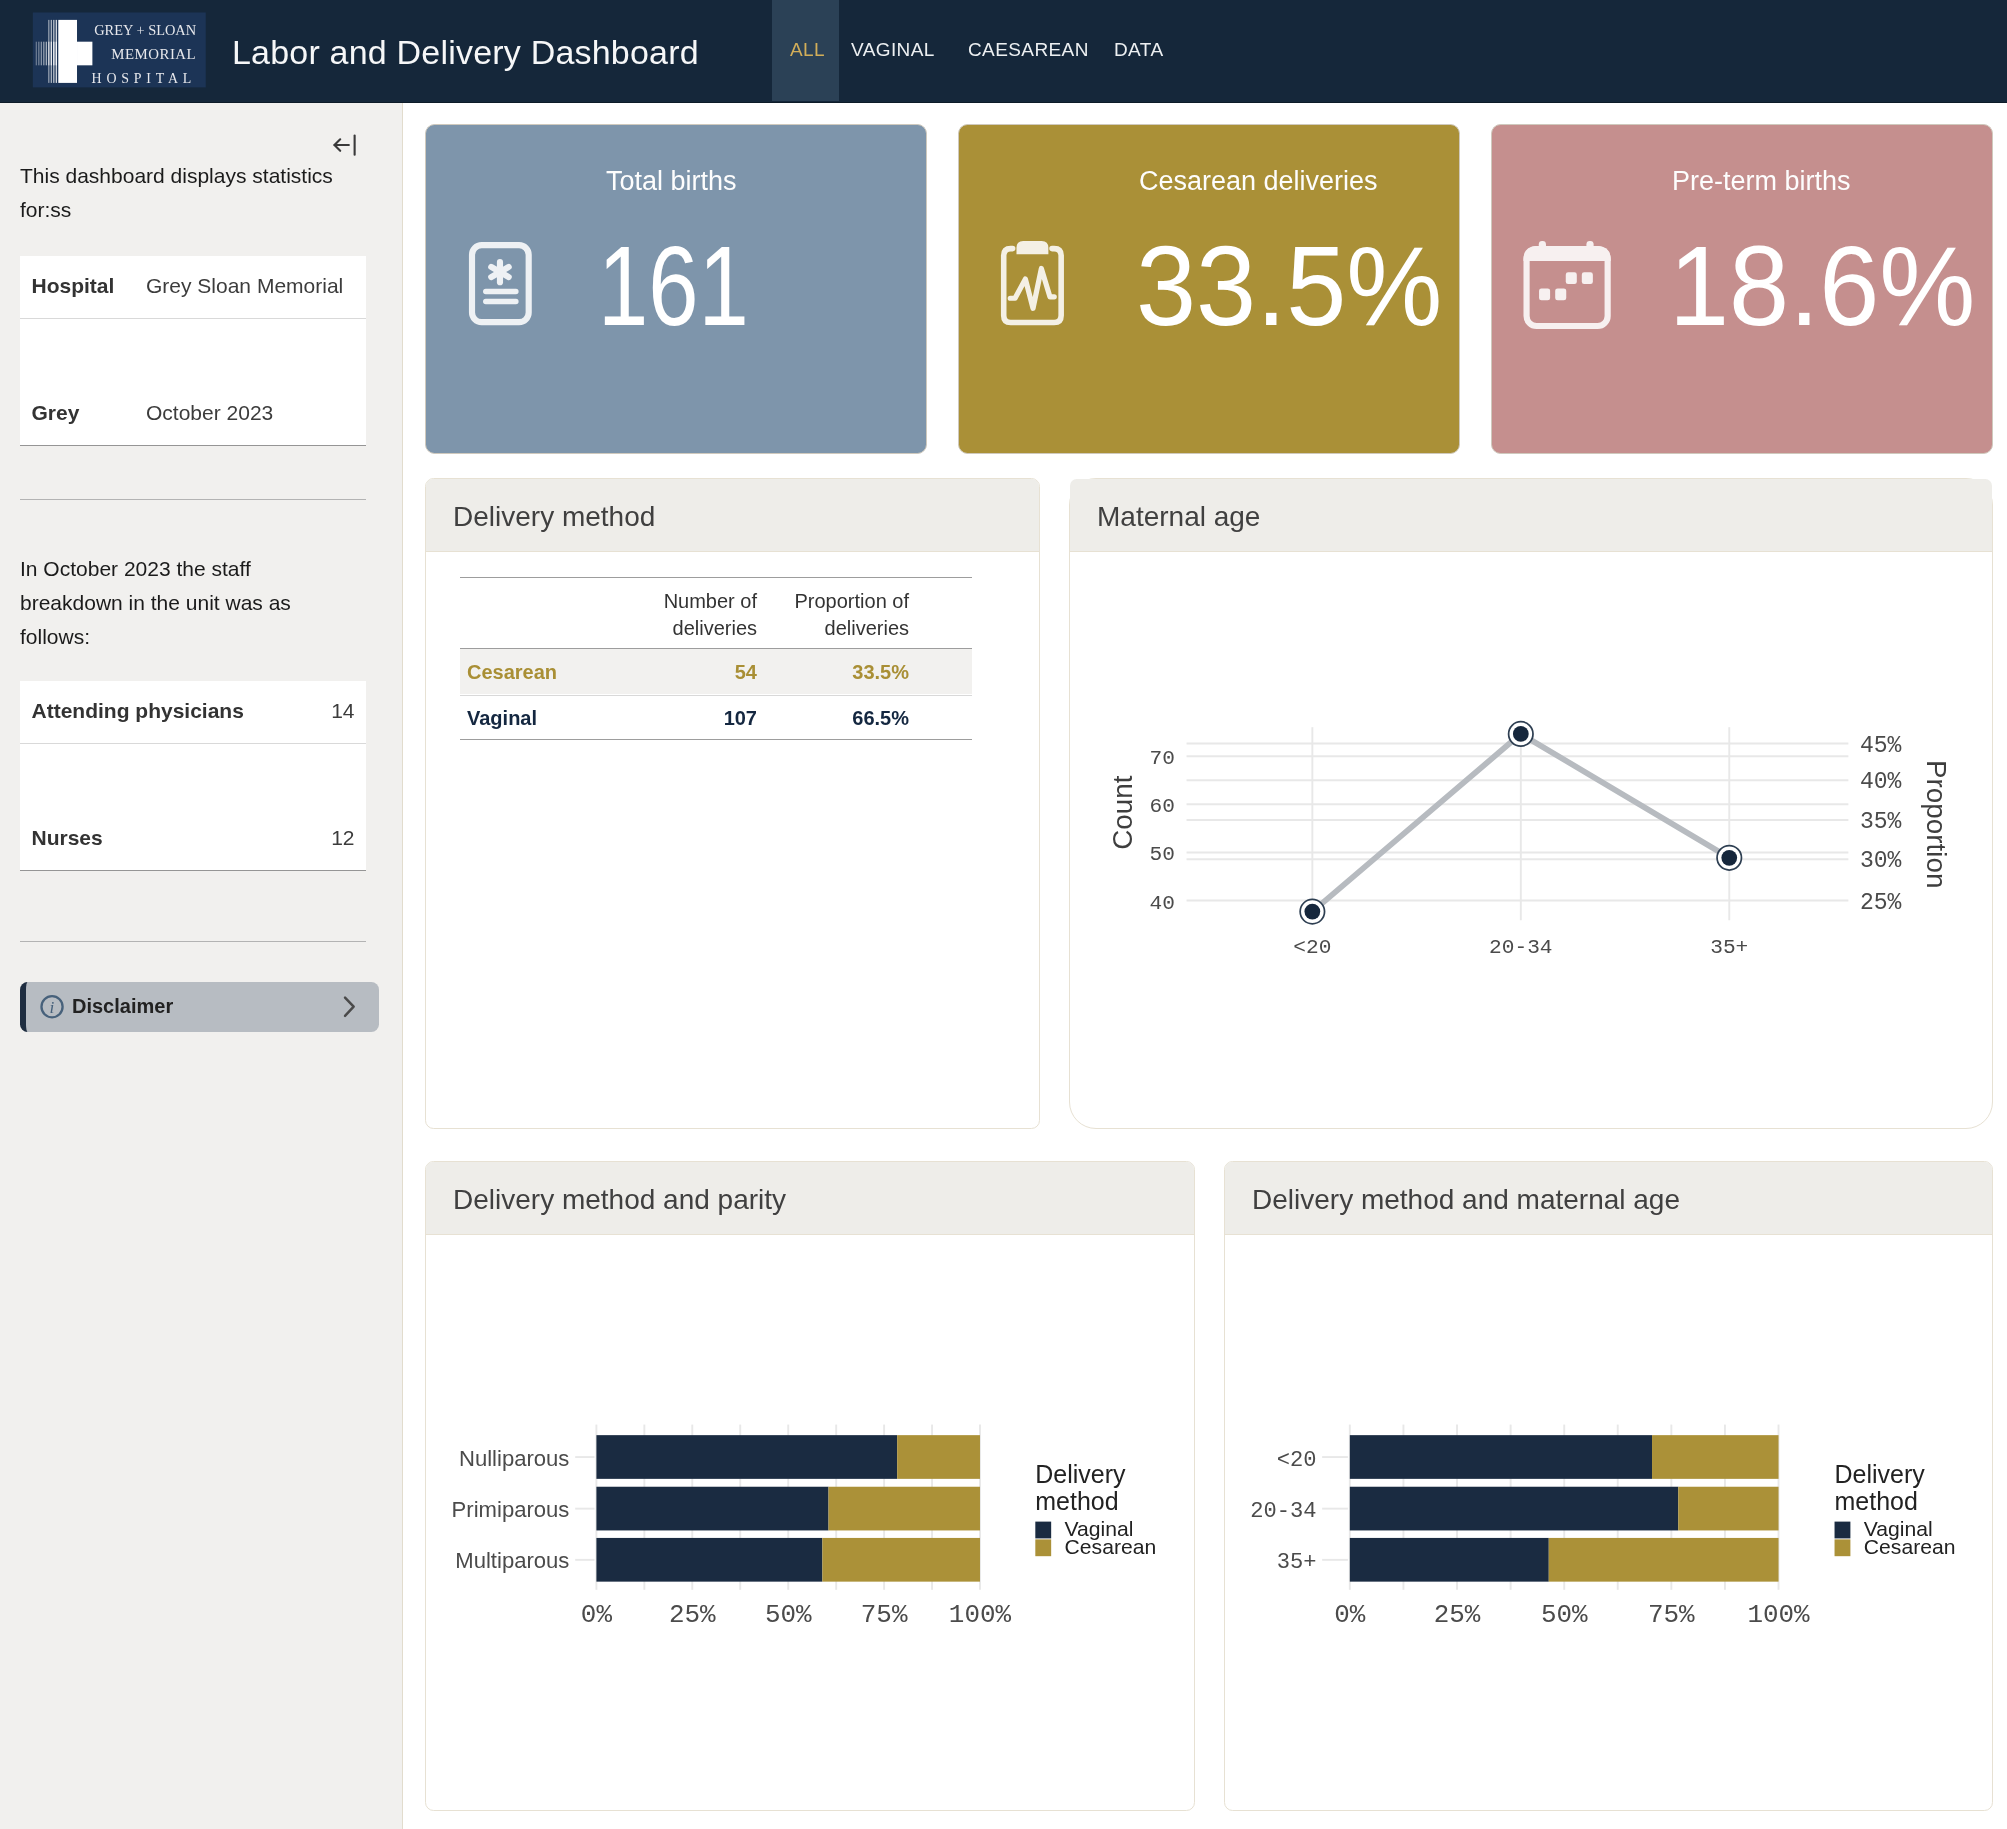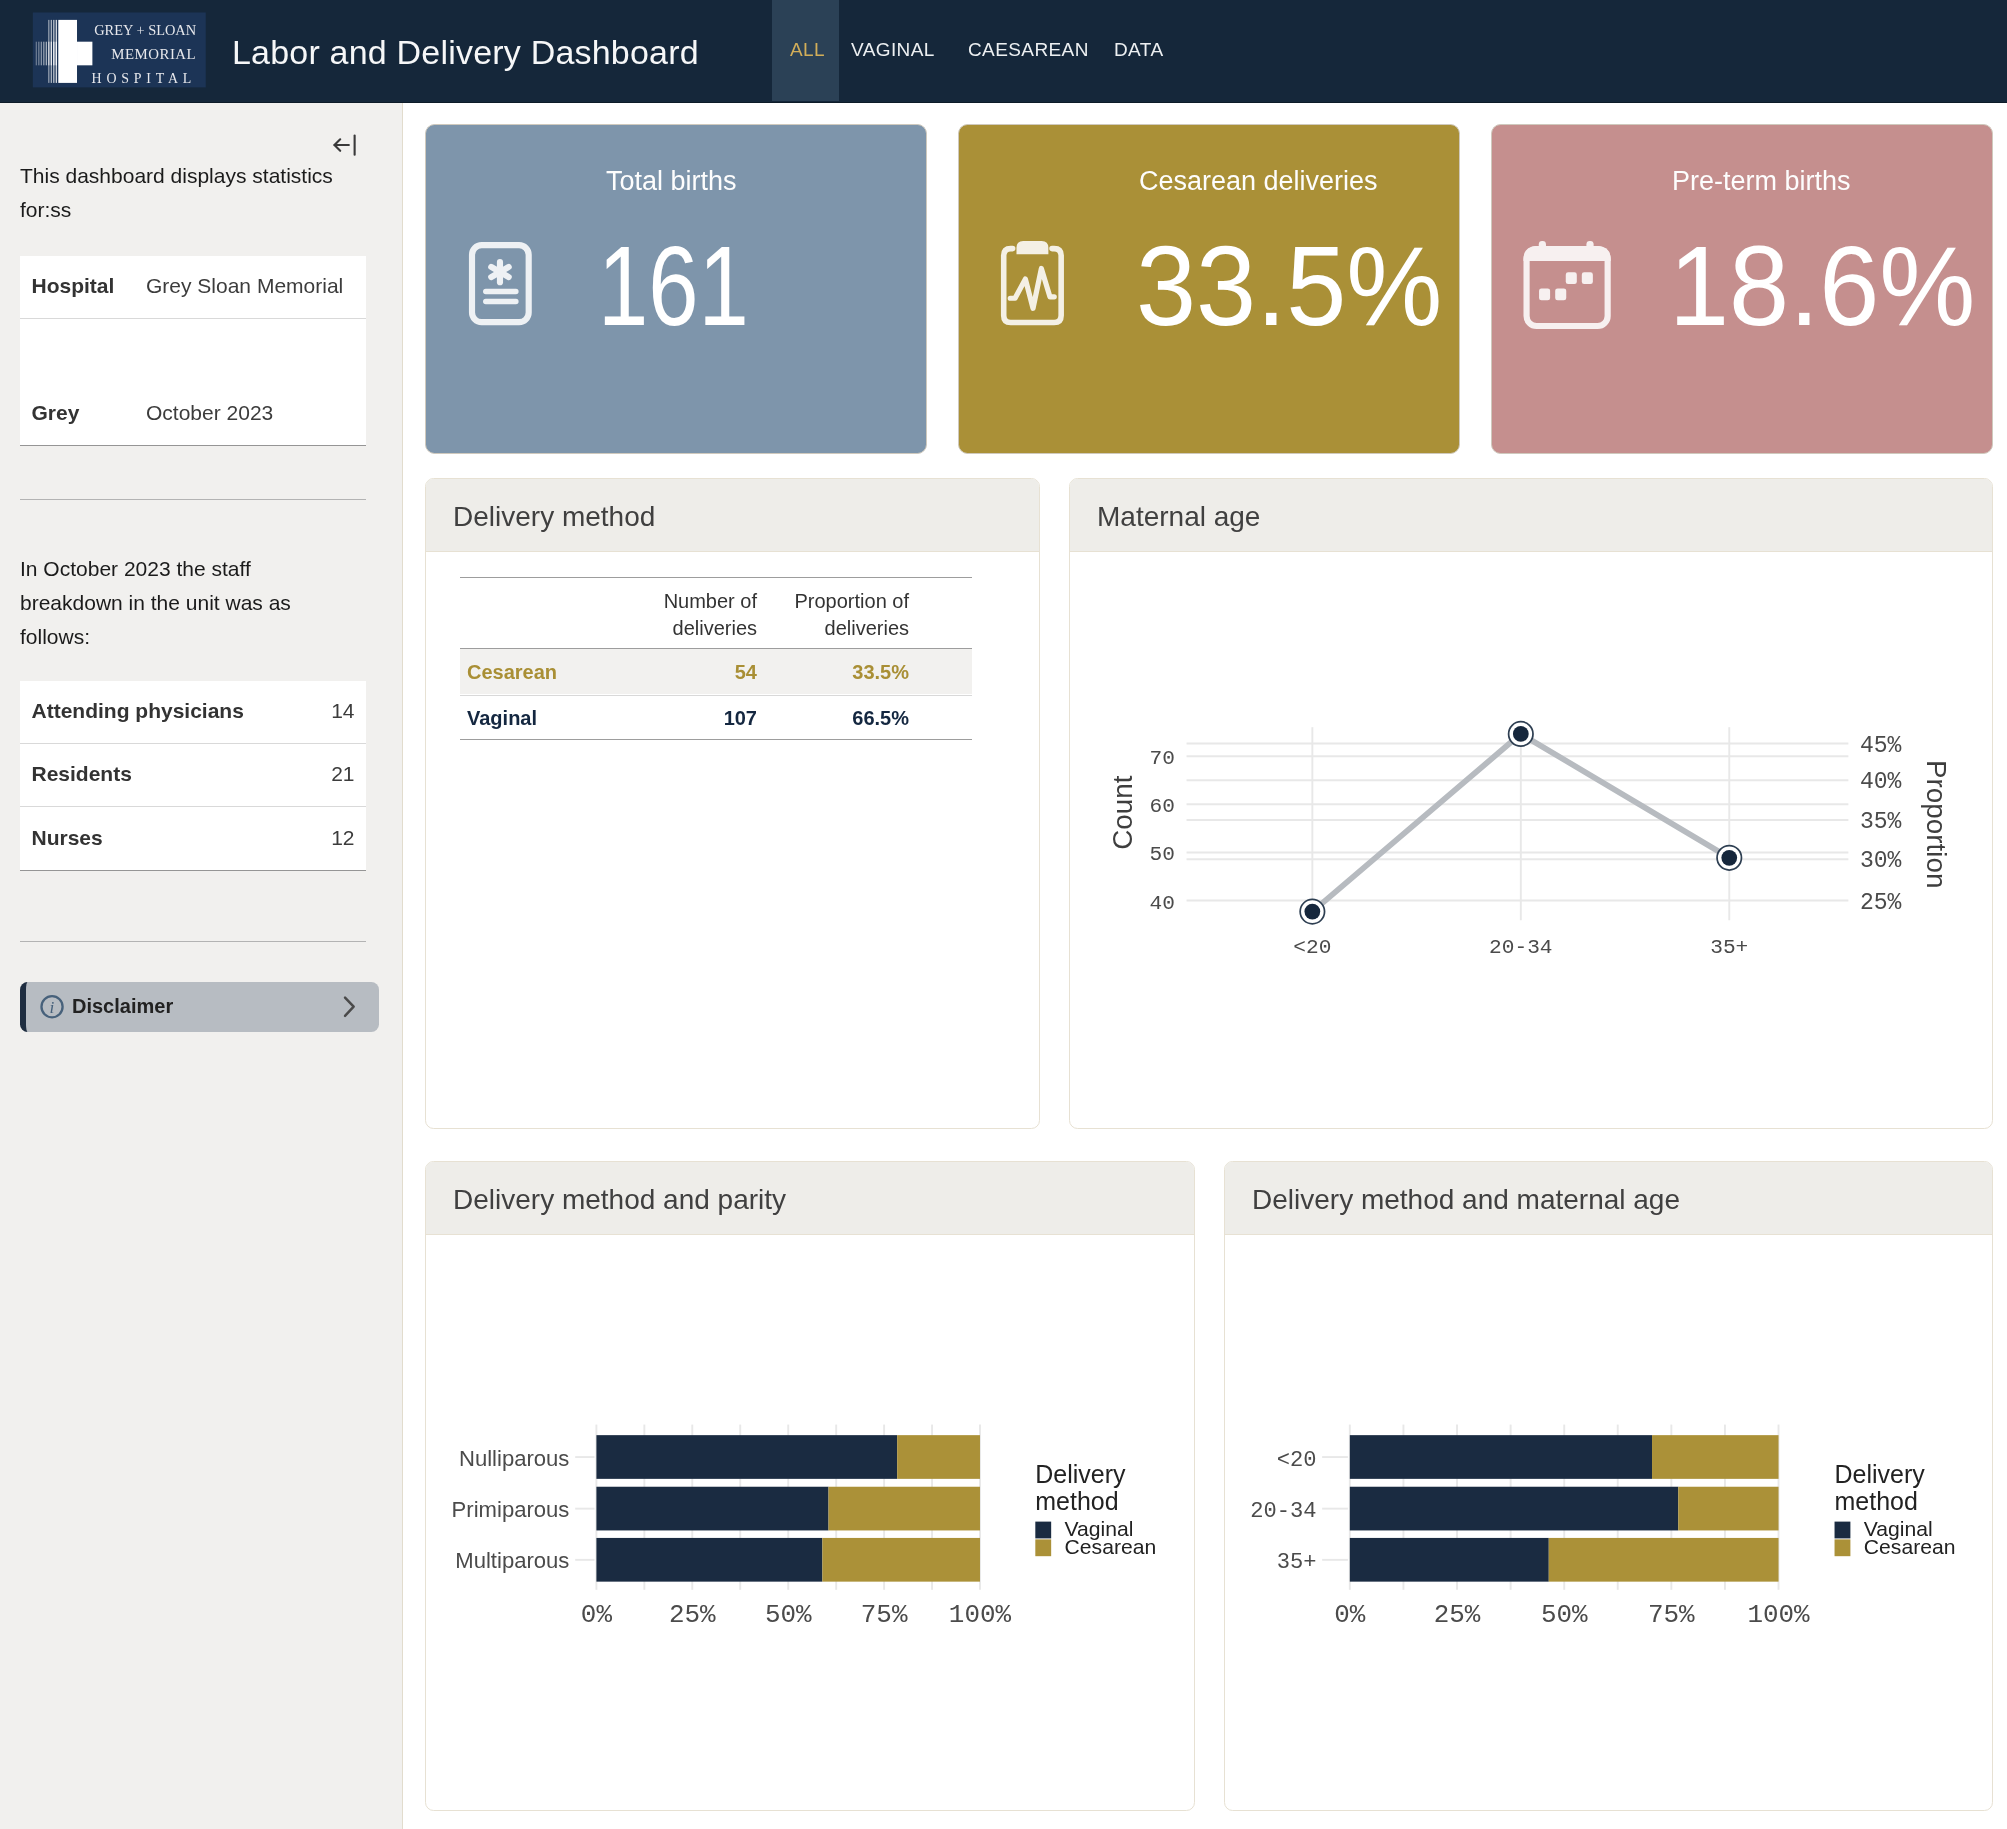--- a/index.html
+++ b/index.html
@@ -37,21 +37,21 @@
   .vtitle { left:180px; top:41px; font-size:27px; color:#fdfdfd; }
   .vvalue { left:177px; top:105px; font-size:113px; line-height:113px; color:#ffffff; }
   #vbox1 .vvalue { left:172px; transform:scaleX(0.8); transform-origin:left top; }
   #vbox2 .vvalue, #vbox3 .vvalue { transform:scaleX(0.956); transform-origin:left top; }
 
   
   .card { background:#ffffff; border:1.9px solid #e7e1d3; border-radius:8.6px; }
   .card-header { position:absolute; left:0; top:0; width:100%; height:73px; background:#eeede9; border-bottom:1.9px solid #e7e1d3; border-radius:6.7px 6.7px 0 0; }
   .card-title { position:absolute; left:27px; top:22px; font-size:28px; color:#404040; }
   #card1 { left:425px; top:478px; width:615px; height:651px; }
-  #card2 { left:1069px; top:478px; width:924px; height:651px; }
+  #card2 { left:1069px; top:478px; width:924px; height:651px;border-radius:27px; }
   #card3 { left:425px; top:1161px; width:770px; height:650px;padding-left:13px; }
   #card4 { left:1224px; top:1161px; width:769px; height:650px; }
 
   
   .t { position:absolute; }
 </style>
 </head>
 <body>
 <div id="navbar" class="abs"></div>
 <div id="tab-active" class="abs"></div>
@@ -76,24 +76,20 @@
 </div>
 
 <div class="abs sbhr" style="top:499px;"></div>
 
 <div class="abs sbtext" style="top:552px;">In October 2023 the staff<br>breakdown in the unit was as<br>follows:</div>
 
 <div class="abs sbtable" style="top:681px; height:190px;">
   <div class="abs sbrow" style="top:0;">
       <span class="lab">Attending physicians</span>
       <span class="num">14</span>
-    </div>
-  <div class="abs sbrow" style="top:63px;">
-      <span class="lab">Residents</span>
-      <span class="num">21</span>
     </div>
   <div class="abs sbrow" style="top:127px; border-bottom:1px solid #959595;">
       <span class="lab">Nurses</span>
       <span class="num">12</span>
     </div>
 </div>
 
 <div class="abs sbhr" style="top:941px;"></div>
 
 <div id="disclaimer" class="abs">

